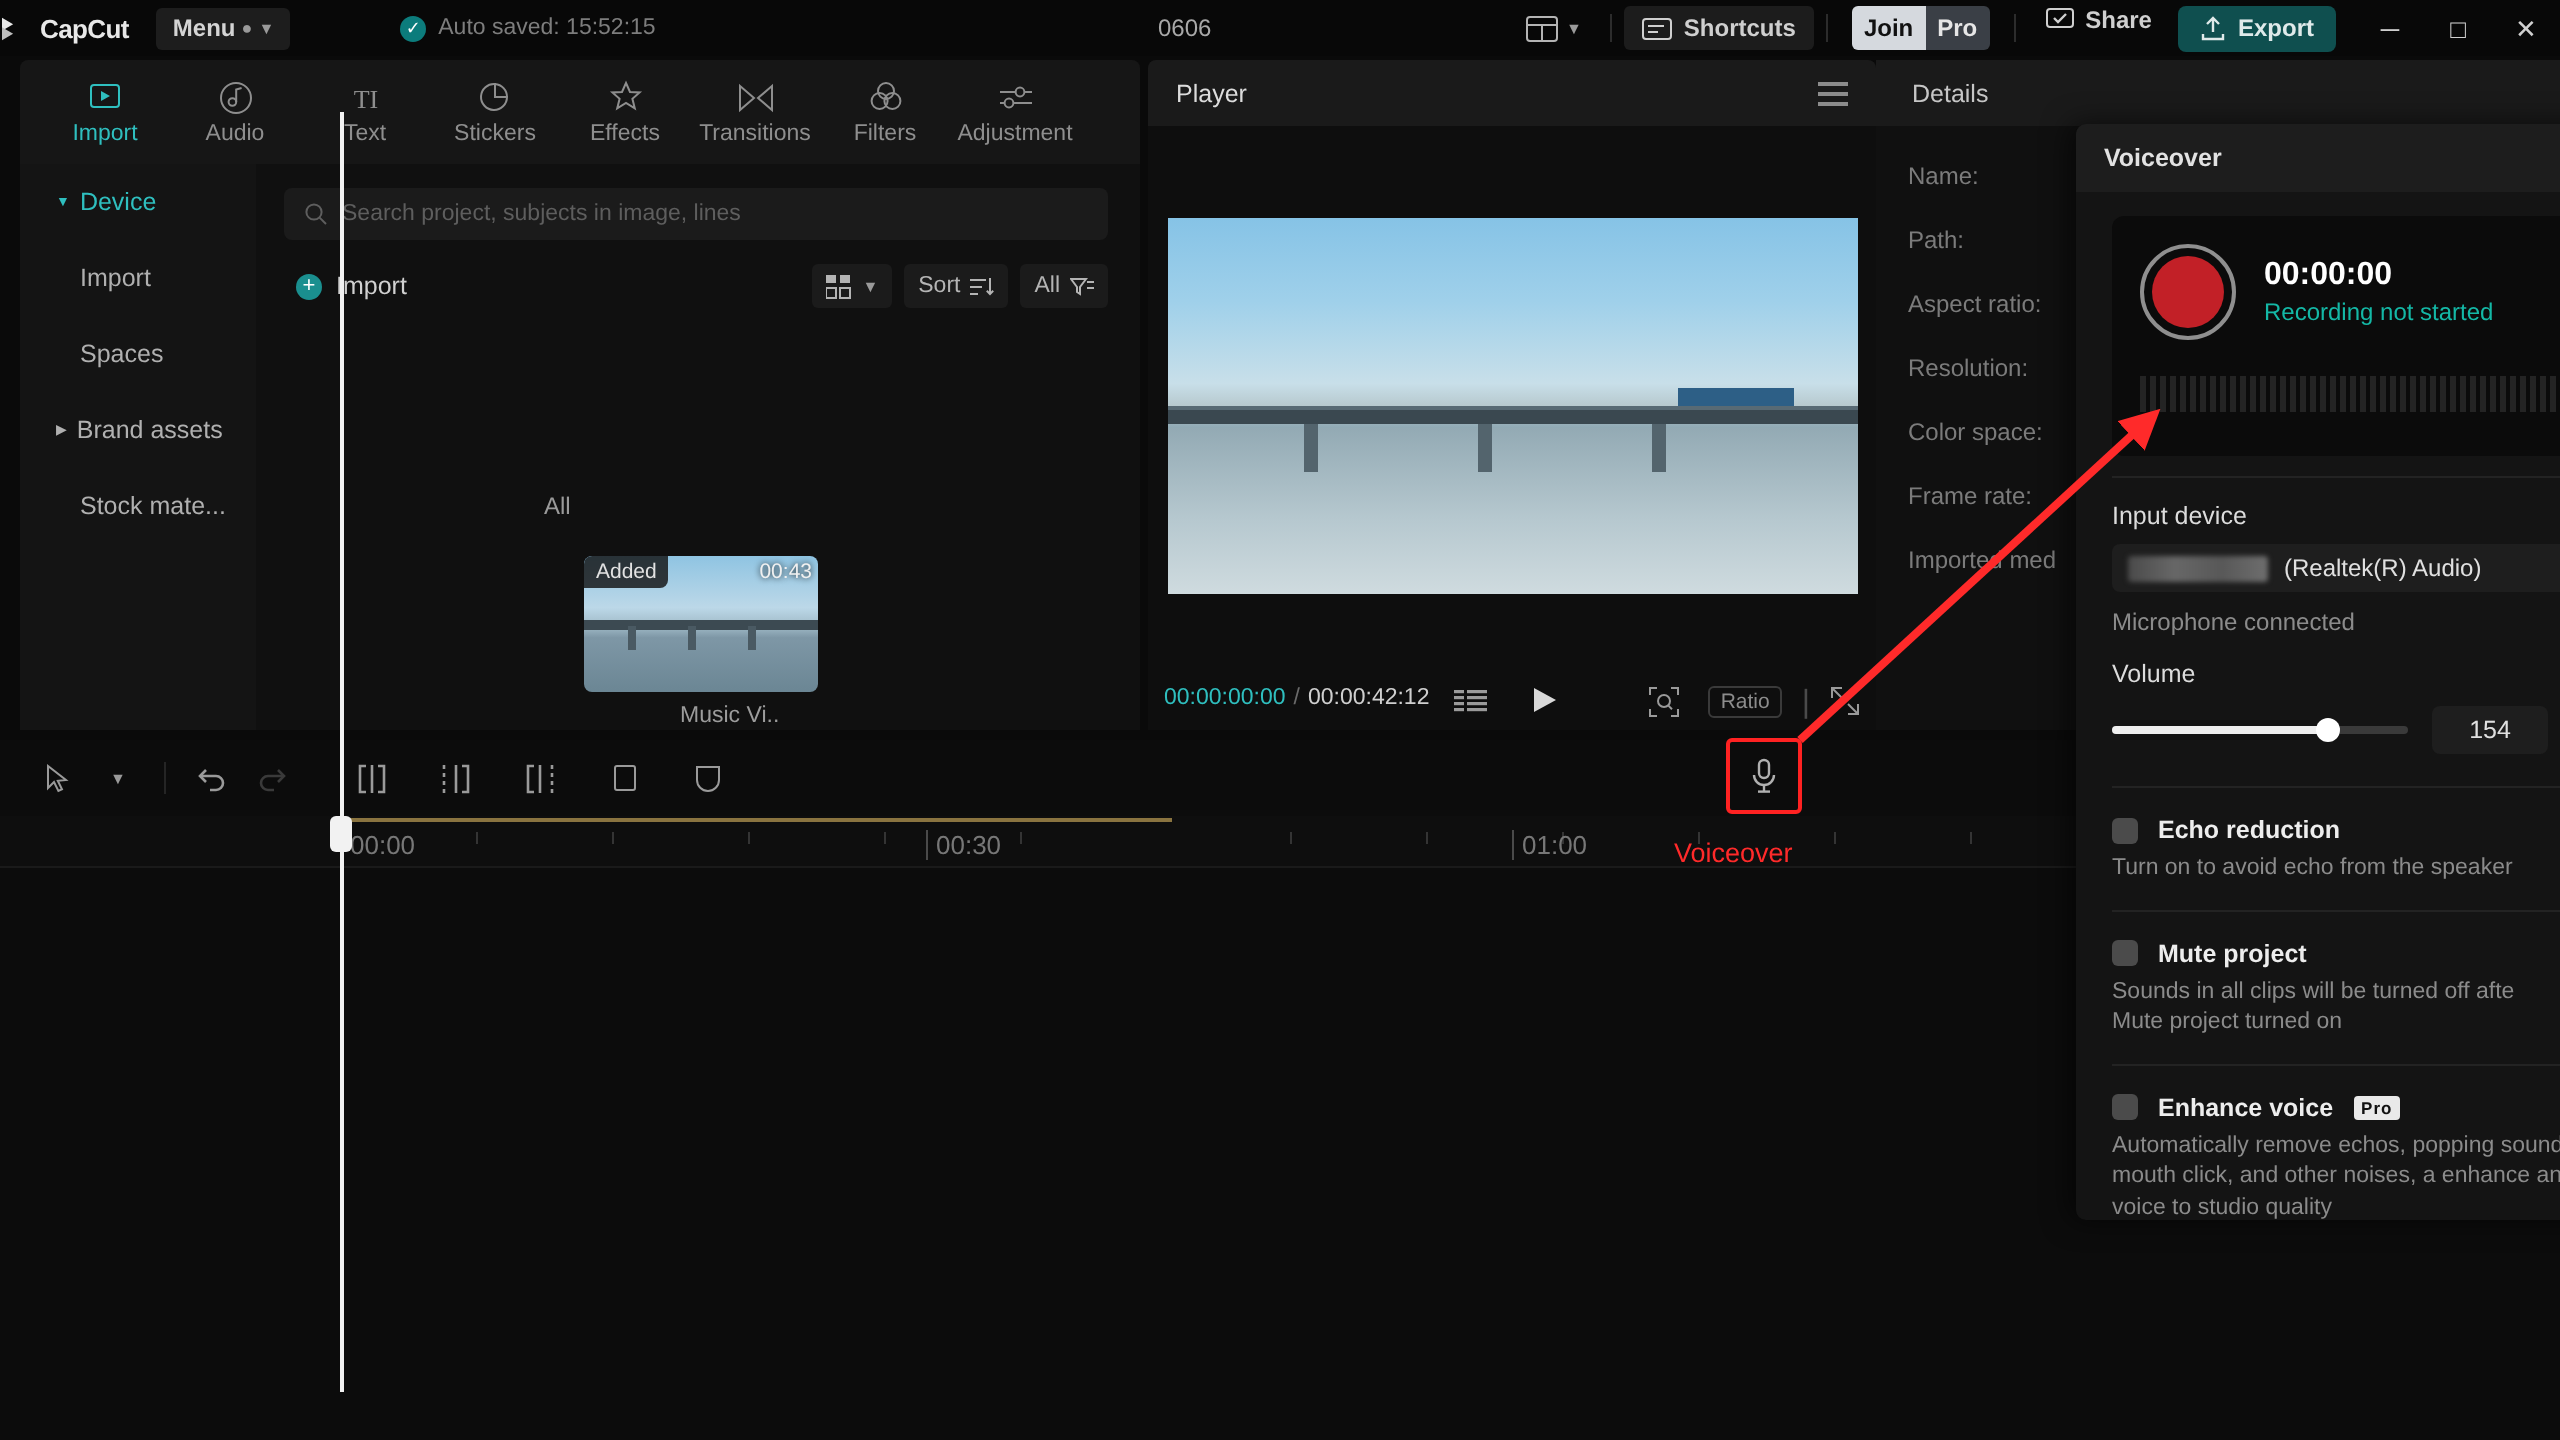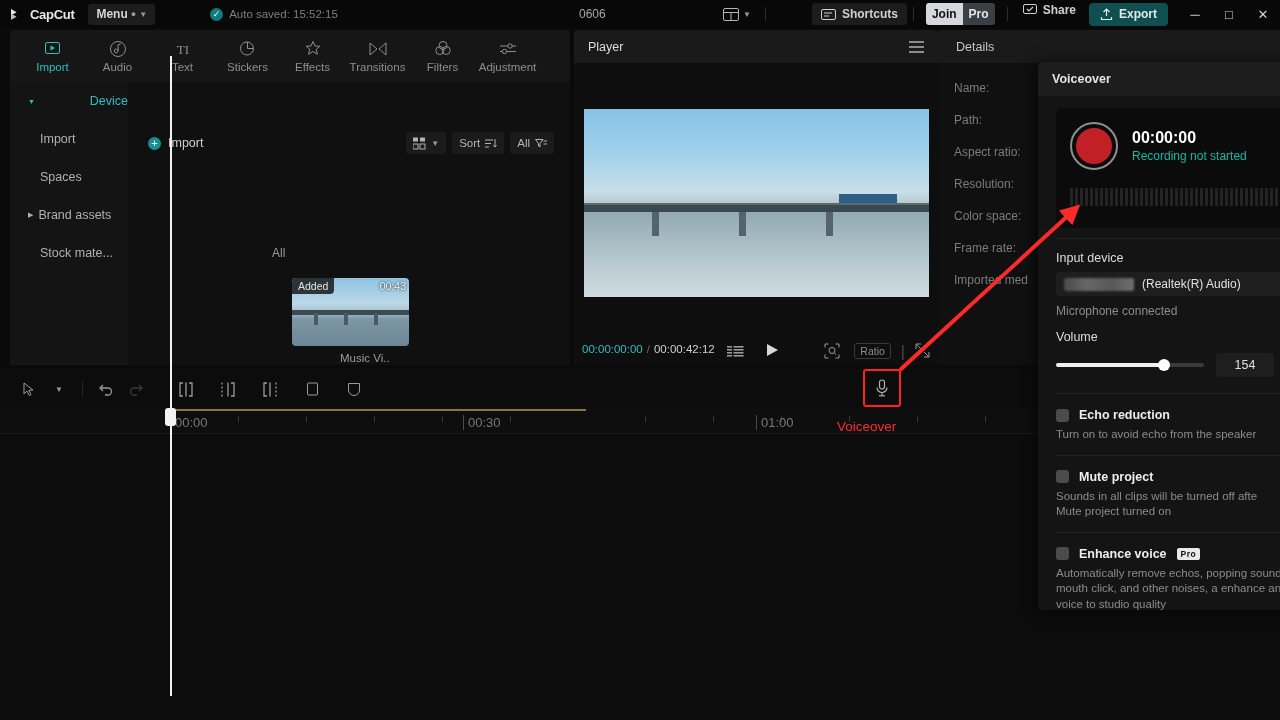--- a/index.html
+++ b/index.html
@@ -10,21 +10,21 @@
     color: #c8c8c8;
     overflow: hidden;
   }
   #app { position: relative; width: 1280px; height: 720px; }
 
   
   .titlebar {
     position: absolute; left: 0; top: 0; width: 1280px; height: 28px;
     background: #080808; display: flex; align-items: center;
   }
-  .logo-wrap { display: flex; align-items: center; gap: 5px; padding-left: 10px; }
+  .logo-wrap { display: flex; align-items: center; gap: 5px; }
   .logo-mark { width: 15px; height: 13px; }
   .logo-text { font-size: 13px; font-weight: bold; color: #e8e8e8; letter-spacing: -0.3px; }
   .menu-btn {
     margin-left: 14px; height: 21px; padding: 0 8px; background: #1d1d1d;
     border-radius: 3px; display: flex; align-items: center; gap: 3px;
     font-size: 12px; color: #d4d4d4; font-weight: bold;
   }
   .menu-dot { color: #9a9a9a; font-size: 9px; }
   .caret-dn { font-size: 8px; color: #9a9a9a; }
   .autosave { display: flex; align-items: center; gap: 6px; margin-left: 55px; }
@@ -39,21 +39,21 @@
     font-size: 12px; color: #a8a8a8;
   }
   .tb-right {
     position: absolute; right: 0; top: 0; height: 28px;
     display: flex; align-items: center; gap: 0px;
   }
   .layout-btn { display: flex; align-items: center; gap: 4px; padding: 0 8px; }
   .vsep { width: 1px; height: 14px; background: #2c2c2c; margin: 0 6px; }
   .shortcuts-btn {
     display: flex; align-items: center; gap: 6px; height: 22px; padding: 0 9px;
-    background: #1c1c1c; border-radius: 3px; font-size: 12px; color: #cfcfcf; font-weight: bold; margin-left: 40px;
+    background: #1c1c1c; border-radius: 3px; font-size: 12px; color: #cfcfcf; font-weight: bold;
   }
   .joinpro {
     display: flex; height: 22px; border-radius: 3px; overflow: hidden;
     font-size: 12px; font-weight: bold; margin: 0 6px;
   }
   .join-l { background: #d5d9de; color: #111; padding: 0 6px; display: flex; align-items: center; }
   .join-r { background: #3a3f46; color: #e6e6e6; padding: 0 6px; display: flex; align-items: center; }
   .share-btn {
     display: flex; align-items: flex-start; gap: 6px; height: 22px; padding: 0 9px;
     border-radius: 3px; font-size: 12px; color: #cfcfcf; font-weight: bold;
@@ -82,21 +82,21 @@
 
   
   .leftnav {
     position: absolute; left: 10px; top: 82px; width: 118px; height: 283px;
     background: #141414;
   }
   .nav-item {
     height: 38px; display: flex; align-items: center; padding-left: 18px;
     font-size: 12.5px; color: #b0b0b0;
   }
-  .nav-item.active { color: #2fbfbf; justify-content: space-between; }
+  .nav-item.active { color: #2fbfbf; }
   .nav-item .tri { font-size: 7px; margin-right: 5px; }
   .nav-item.nosub { padding-left: 30px; }
 
   
   .mediapanel {
     position: absolute; left: 128px; top: 82px; width: 442px; height: 283px;
     background: #101010;
   }
   .searchbox {
     position: absolute; left: 14px; top: 12px; width: 412px; height: 26px;
@@ -466,20 +466,27 @@
     <div class="nav-item">
       <span class="tri">▶</span>
       <span>Brand assets</span>
     </div>
     <div class="nav-item nosub">
       <span>Stock mate...</span>
     </div>
   </div>
 
   <div class="mediapanel">
+    <div class="searchbox">
+      <svg width="12" height="12" viewBox="0 0 12 12">
+        <circle cx="5" cy="5" r="3.8" fill="none" stroke="#5e5e5e"></circle>
+        <line x1="7.8" y1="7.8" x2="11" y2="11" stroke="#5e5e5e"></line>
+      </svg>
+      <span class="search-ph">Search project, subjects in image, lines</span>
+    </div>
 
     <div class="mp-toolbar">
       <div class="import-btn">
         <span class="plus-circ">+</span>
         <span>Import</span>
       </div>
       <div class="tb-spacer"></div>
       <div class="chip">
         <svg width="13" height="13" viewBox="0 0 13 13">
           <rect x="0" y="0.5" width="5" height="4" fill="#b4b4b4"></rect>

